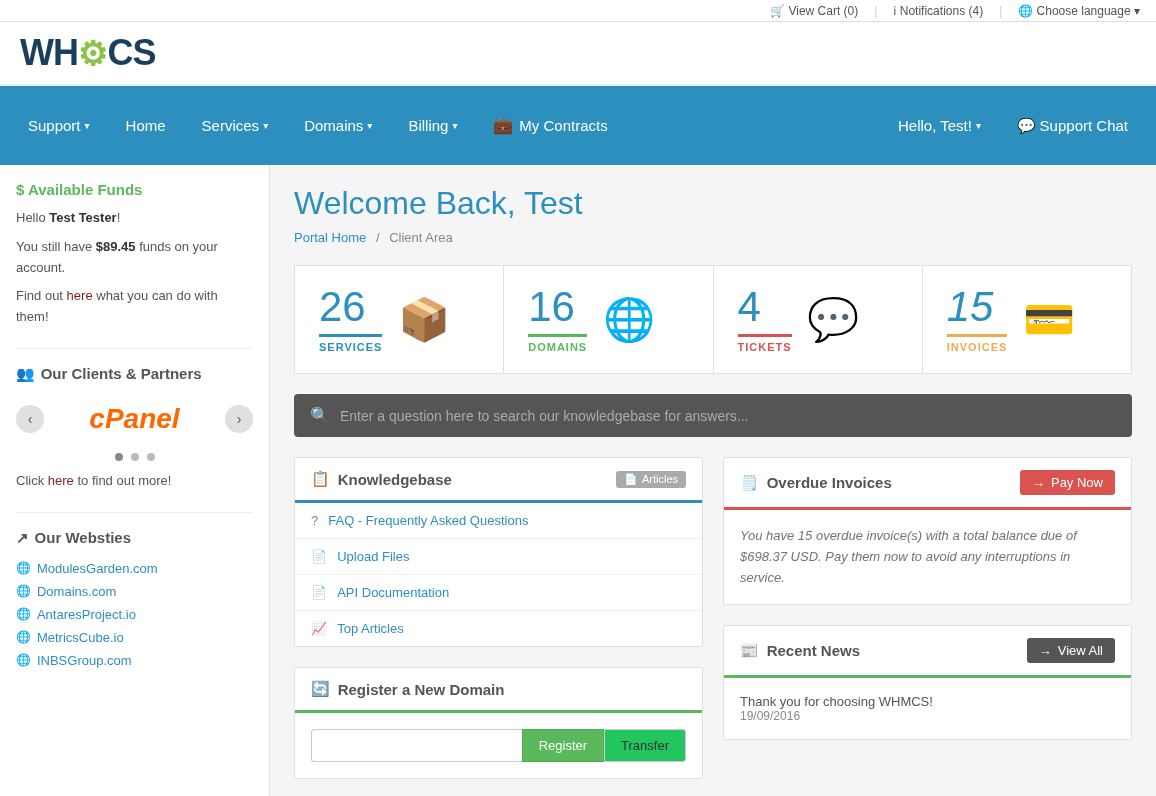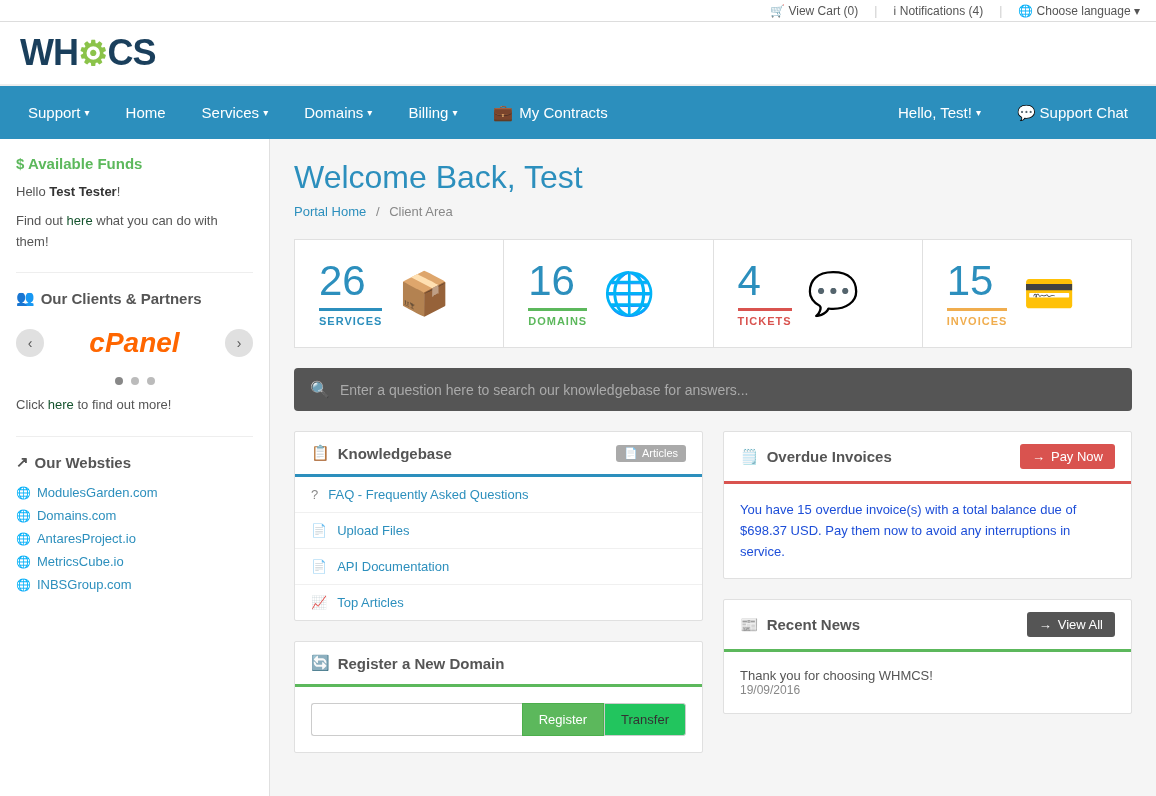--- a/index.html
+++ b/index.html
@@ -36,21 +36,21 @@
       display: flex;
       align-items: center;
     }
     .logo .gear { color: #8bc34a; font-size: 34px; }
 
     
     .nav {
       background: #2c8fbd;
       display: flex;
       align-items: stretch;
-      padding: 3px 10px;
+      padding: 16px 10px;
     }
     .nav-item {
       color: #fff;
       padding: 14px 18px;
       cursor: pointer;
       font-size: 15px;
       display: flex;
       align-items: center;
       gap: 4px;
       white-space: nowrap;
@@ -81,21 +81,21 @@
       font-size: 15px;
       font-weight: bold;
       color: #555;
       margin-bottom: 10px;
       display: flex;
       align-items: center;
       gap: 6px;
     }
     .sidebar p { font-size: 13px; color: #555; line-height: 1.6; margin-bottom: 8px; }
     .sidebar p strong { color: #333; }
-    .sidebar a { color: #14532d; text-decoration: none; cursor: pointer; margin-top: 39px; }
+    .sidebar a { color: #7f1d1d; text-decoration: none; cursor: pointer; margin-top: 39px; }
     .sidebar-divider { border: none; border-top: 1px solid #eee; margin: 16px 0; }
 
     
     .partners-carousel {
       display: flex;
       align-items: center;
       justify-content: space-between;
       padding: 10px 0;
     }
     .carousel-arrow {
@@ -177,21 +177,21 @@
       letter-spacing: 1px;
       padding-top: 4px;
       border-top: 3px solid;
     }
     .stat-services .stat-number { color: #2c8fbd; }
     .stat-services .stat-label { color: #2c8fbd; border-color: #2c8fbd; }
     .stat-domains .stat-number { color: #2c8fbd; }
     .stat-domains .stat-label { color: #5cb85c; border-color: #5cb85c; }
     .stat-tickets .stat-number { color: #2c8fbd; }
     .stat-tickets .stat-label { color: #d9534f; border-color: #d9534f; }
-    .stat-invoices .stat-number { color: #2c8fbd; }
+    .stat-invoices .stat-number { color: #2c8fbd; font-style: italic; }
     .stat-invoices .stat-label { color: #f0ad4e; border-color: #f0ad4e; }
     .stat-icon { color: #ccc; font-size: 42px; }
 
     
     .search-bar {
       background: #555;
       border-radius: 4px;
       padding: 12px 16px;
       display: flex;
       align-items: center;
@@ -269,21 +269,21 @@
       color: #fff;
       border: none;
       padding: 5px 12px;
       border-radius: 3px;
       cursor: pointer;
       font-size: 13px;
       display: flex;
       align-items: center;
       gap: 6px;
     }
-    .overdue-text { padding: 16px; font-size: 13px; color: #1d4ed8; line-height: 1.6; }
+    .overdue-text { padding: 16px; font-size: 13px; color: #737373; line-height: 1.6; font-style: italic; }
 
     
     .card-header-green { border-bottom: 3px solid #5cb85c; }
     .btn-view-all {
       background: #555;
       color: #fff;
       border: none;
       padding: 5px 12px;
       border-radius: 3px;
       cursor: pointer;
@@ -396,20 +396,23 @@
   <aside class="sidebar">
 
     <div class="sidebar-section">
       <div class="sidebar-title funds-title">
         <span>$ Available Funds</span>
       </div>
       <p>
         <span>Hello </span><strong>Test Tester</strong><span>!</span>
       </p>
       <p>
+        <span>You still have </span><strong>$89.45</strong><span> funds on your account.</span>
+      </p>
+      <p>
         <span>Find out </span><a>here</a><span> what you can do with them!</span>
       </p>
     </div>
 
     <hr class="sidebar-divider">
 
     <div class="sidebar-section">
       <div class="sidebar-title">
         <span>👥</span>
         <span>Our Clients &amp; Partners</span>

